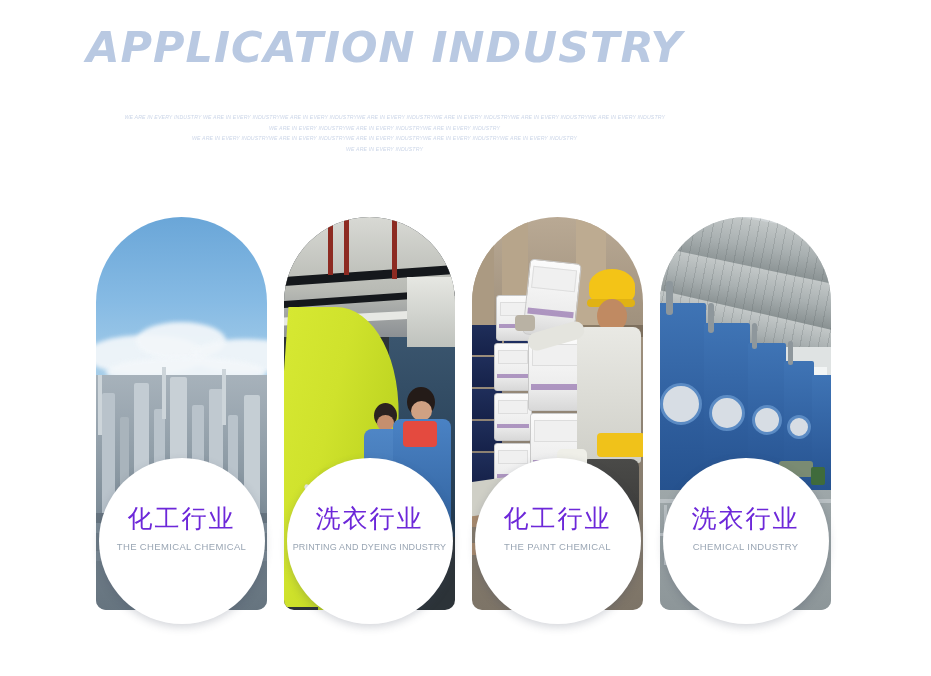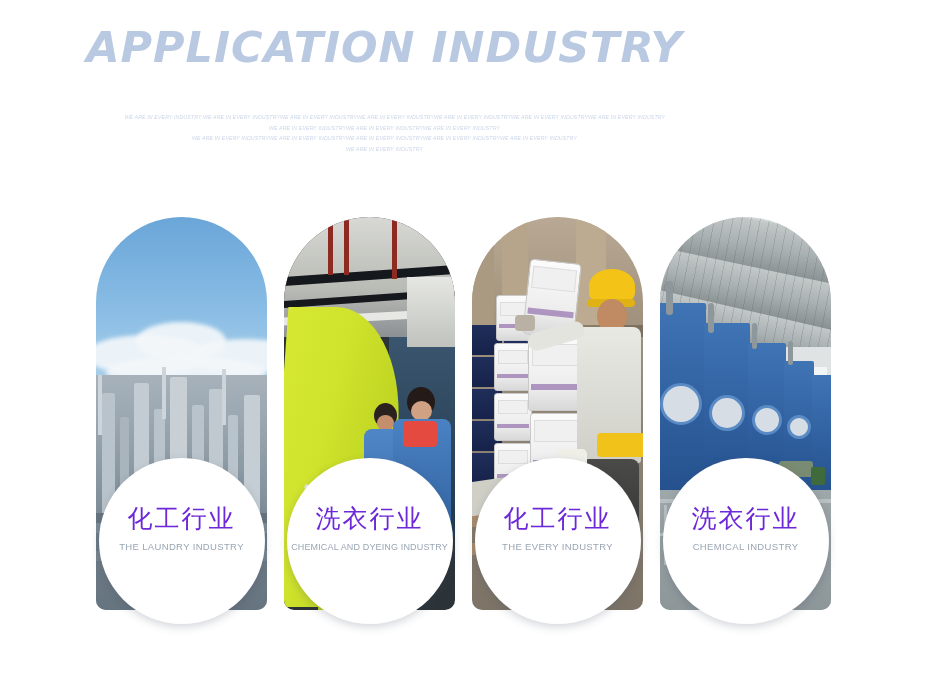--- a/index.html
+++ b/index.html
@@ -226,21 +226,21 @@
           <div class="stack" style="left:66px;top:-8px;width:4px;height:52px;"></div>
           <div class="stack" style="left:126px;top:-6px;width:4px;height:56px;"></div>
           <div class="grime" style="left:0;top:138px;right:0;height:10px;"></div>
           <div class="grime" style="left:0;top:158px;right:0;height:18px;opacity:.6;"></div>
           <div class="grime" style="left:0;top:186px;right:0;height:50px;opacity:.45;"></div>
         </div>
       </div>
     </div>
     <div class="label-circle">
       <div class="label-cn">化工行业</div>
-      <div class="label-en">THE LAUNDRY INDUSTRY</div>
+      <div class="label-en">THE CHEMICAL CHEMICAL</div>
     </div>
   </div>
 
   <div class="card">
     <div class="card-photo">
       <div class="scene">
         <div class="dye-bg"></div>
         <div class="ceiling"></div>
         <div class="beam" style="left:-10px;top:54px;right:-10px;height:9px;transform:rotate(-4deg);"></div>
         <div class="beam" style="left:-10px;top:78px;right:-10px;height:7px;transform:rotate(-4deg);"></div>
@@ -267,21 +267,21 @@
           <div class="body" style="left:0;top:32px;width:58px;height:128px;background:linear-gradient(#4a82c4,#2f5f9a);"></div>
           <div class="body" style="left:10px;top:34px;width:34px;height:26px;background:#e44a3f;border-radius:4px;"></div>
         </div>
 
         <div style="position:absolute;left:52px;top:262px;width:40px;height:20px;border-radius:6px;background:repeating-linear-gradient(45deg,#d95d84 0 4px,#5d7fd9 4px 8px,#e8d84a 8px 12px);transform:rotate(16deg);"></div>
         <div style="position:absolute;left:20px;top:272px;width:58px;height:5px;background:#e7e8e4;border-radius:3px;transform:rotate(10deg);"></div>
       </div>
     </div>
     <div class="label-circle">
       <div class="label-cn">洗衣行业</div>
-      <div class="label-en">CHEMICAL AND DYEING INDUSTRY</div>
+      <div class="label-en">PRINTING AND DYEING INDUSTRY</div>
     </div>
   </div>
 
   <div class="card">
     <div class="card-photo">
       <div class="scene">
         <div class="paint-bg"></div>
         <div class="wallcol" style="left:30px;top:0;width:26px;height:120px;background:#b7a58b;"></div>
         <div class="wallcol" style="left:104px;top:0;width:30px;height:128px;background:#bdab91;"></div>
         <div class="wallcol" style="left:0;top:0;width:22px;height:110px;background:#ab9a82;"></div>
@@ -343,21 +343,21 @@
 
         <div class="brick" style="left:-4px;top:298px;width:40px;height:12px;"></div>
         <div class="brick" style="left:6px;top:312px;width:46px;height:12px;background:#9b7d60;"></div>
         <div class="brick" style="left:-2px;top:326px;width:50px;height:12px;"></div>
         <div class="brick" style="left:10px;top:340px;width:44px;height:12px;background:#9b7d60;"></div>
         <div style="position:absolute;left:-6px;top:262px;width:56px;height:34px;background:#cfcfc6;transform:rotate(-8deg);"></div>
       </div>
     </div>
     <div class="label-circle">
       <div class="label-cn">化工行业</div>
-      <div class="label-en">THE EVERY INDUSTRY</div>
+      <div class="label-en">THE PAINT CHEMICAL</div>
     </div>
   </div>
 
   <div class="card">
     <div class="card-photo">
       <div class="scene">
         <div class="laundry-bg"></div>
 
         <div class="duct" style="left:-40px;top:4px;width:280px;height:52px;transform:rotate(10deg);"></div>
         <div class="duct" style="left:-40px;top:52px;width:280px;height:46px;transform:rotate(12deg);"></div>

